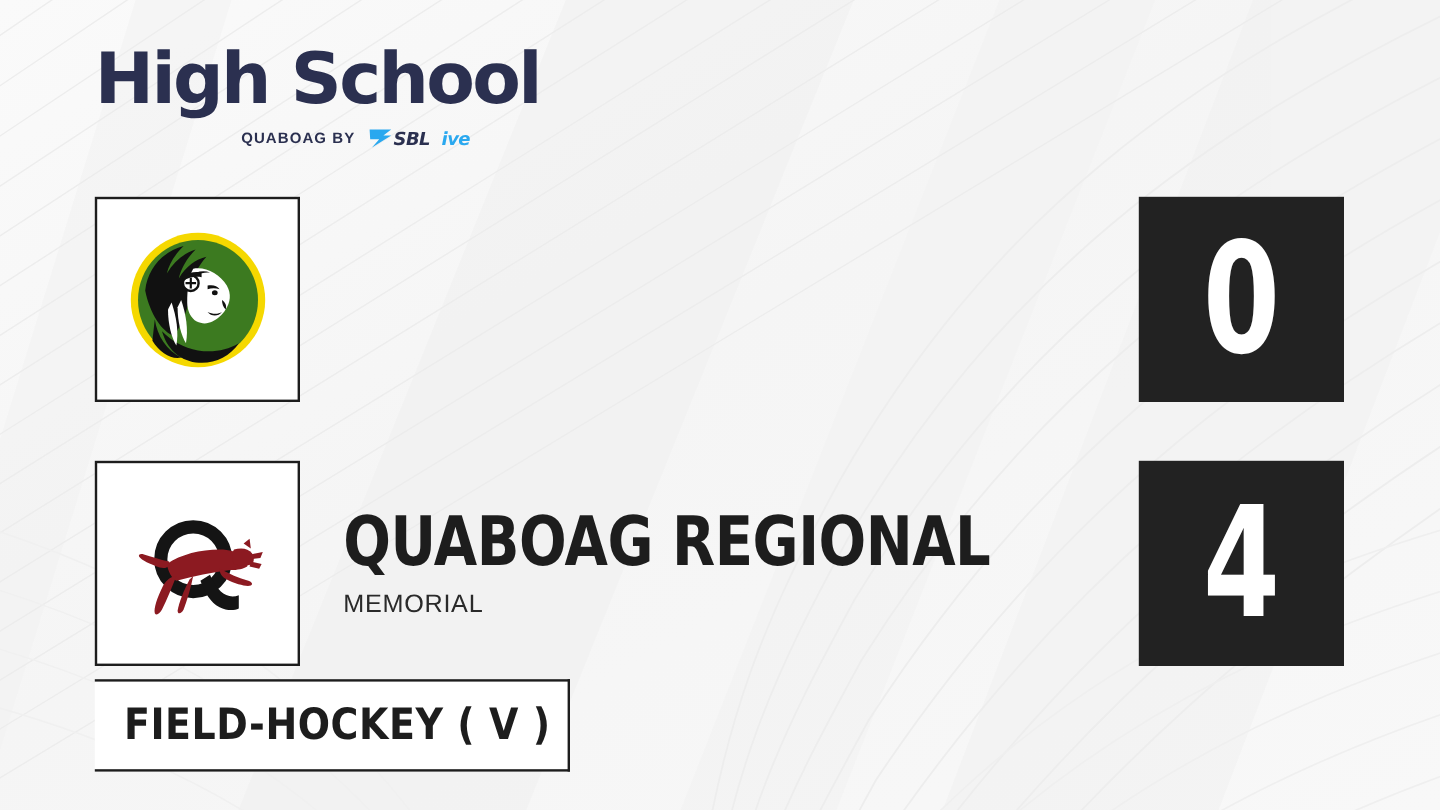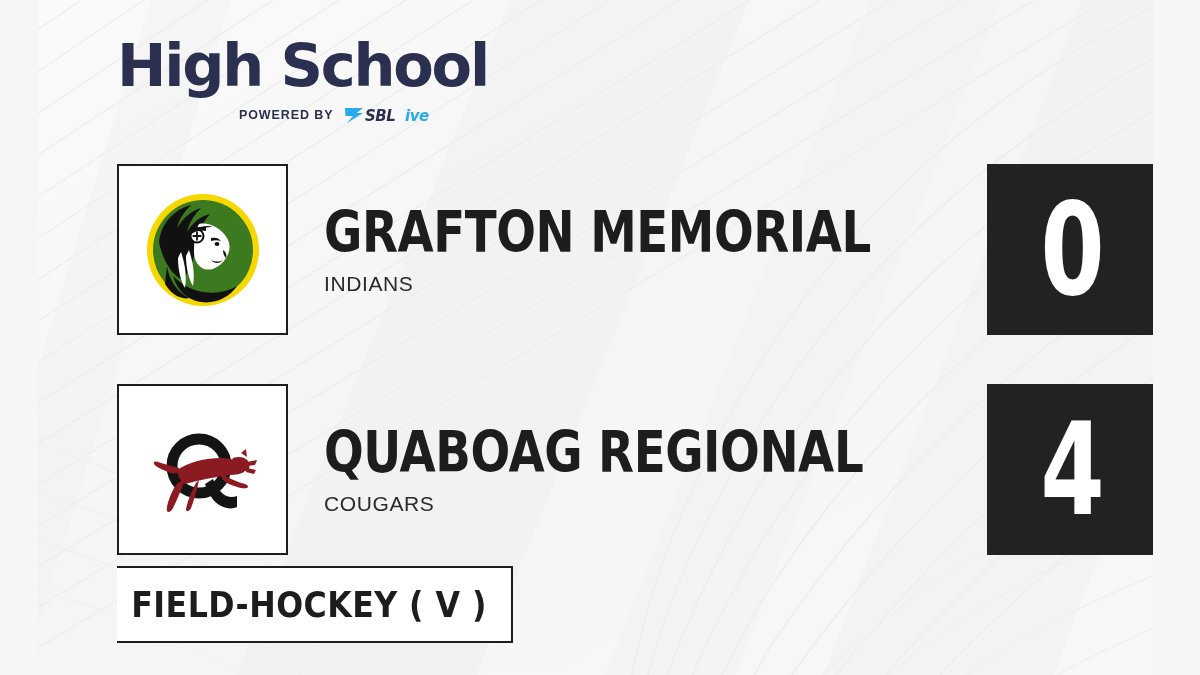--- a/index.html
+++ b/index.html
@@ -7,24 +7,23 @@
 
   html, body {
     width:1200px; height:675px;
     overflow:hidden;
     font-family:"Liberation Sans", sans-serif;
     background:#f6f6f6;
   }
 
   #stage {
     position:relative;
-    width:1115px; height:675px;
+    width:1200px; height:675px;
     background:#22c55e;
     overflow:hidden;
-    margin-left:38px;
   }
 
   
   .bg-layer { position:absolute; inset:0; pointer-events:none; }
   .bg-svg   { position:absolute; inset:0; width:1200px; height:675px; display:block; }
 
   
   .brand {
     position:absolute; left:79px; top:33px;
     width:460px; height:105px;
@@ -133,21 +132,21 @@
     letter-spacing:0px;
     transform:none;
   }
   .status-final span { display:inline-block; transform:scaleX(0.82); }
   .status-sport {
     background:#ffffff;
     border:2px solid #1d1d1d;
     border-left:none;
     color:#1d1d1d;
     width:396px;
-    display:flex; align-items:center; justify-content:flex-end;
+    display:flex; align-items:center; justify-content:flex-start;
     font-family:"DejaVu Sans", sans-serif;
     font-weight:700;
     font-size:36px;
     letter-spacing:0.5px;
     white-space:nowrap;
   }
   .status-sport span { display:inline-block; transform:scaleX(0.88); }
 </style>
 </head>
 <body>
@@ -229,21 +228,21 @@
       </g>
     </svg>
   </div>
 
   <div class="brand">
     <div class="brand-row">
       <div class="brand-word">High School</div>
     </div>
 
     <div class="powered">
-      <div class="powered-txt">POWERED BY</div>
+      <div class="powered-txt">QUABOAG BY</div>
       <div class="sbl-wrap">
         <svg viewBox="0 0 104 20" width="104" height="20">
 
           <path d="M4 3 L22 3 L15.5 8 L22 8 L6 18 L12 11 L4.5 11 Z" fill="#2aa8ef"></path>
           <text x="24" y="16" font-family="DejaVu Sans, sans-serif" font-weight="700" font-size="15" fill="#2b3050" font-style="italic" letter-spacing="-0.5">SBL</text>
           <text x="64" y="16" font-family="DejaVu Sans, sans-serif" font-weight="700" font-size="15" fill="#2aa8ef" font-style="italic" letter-spacing="-0.5">ive</text>
         </svg>
       </div>
     </div>
   </div>
@@ -287,24 +286,20 @@
 
         <g>
           <circle cx="64" cy="56" r="6.5" fill="#ffffff" stroke="#111111" stroke-width="2"></circle>
           <path d="M64 51.5 L64 60.5 M59.6 56 L68.4 56" stroke="#111111" stroke-width="1.8"></path>
         </g>
 
         <path d="M57 50 C62 47 68 46 73 47 L73 51 C68 50 62 51 58 54 Z" fill="#111111"></path>
       </svg>
     </div>
 
-    <div class="team-text">
-      <div class="team-name">GRAFTON MEMORIAL</div>
-      <div class="team-mascot">INDIANS</div>
-    </div>
 
     <div class="score-box">
       <div class="score-val">0</div>
     </div>
   </div>
 
   <div class="team-row row1">
 
     <div class="logo-box">
       <svg viewBox="0 0 140 140" width="140" height="140">
@@ -340,21 +335,21 @@
                    C33 107 36 98 41 88 C44 83 48 80 52 80 Z"></path>
 
           <path d="M66 80 C64 90 61 100 58 108 C56 112 53 112 53 109
                    C54 103 58 92 63 83 Z"></path>
         </g>
       </svg>
     </div>
 
     <div class="team-text">
       <div class="team-name">QUABOAG REGIONAL</div>
-      <div class="team-mascot">COUGARS</div>
+      <div class="team-mascot">MEMORIAL</div>
     </div>
 
     <div class="score-box">
       <div class="score-val">4</div>
     </div>
   </div>
 
   <div class="status-bar">
     <div class="status-sport">
       <span>FIELD-HOCKEY ( V )</span>

